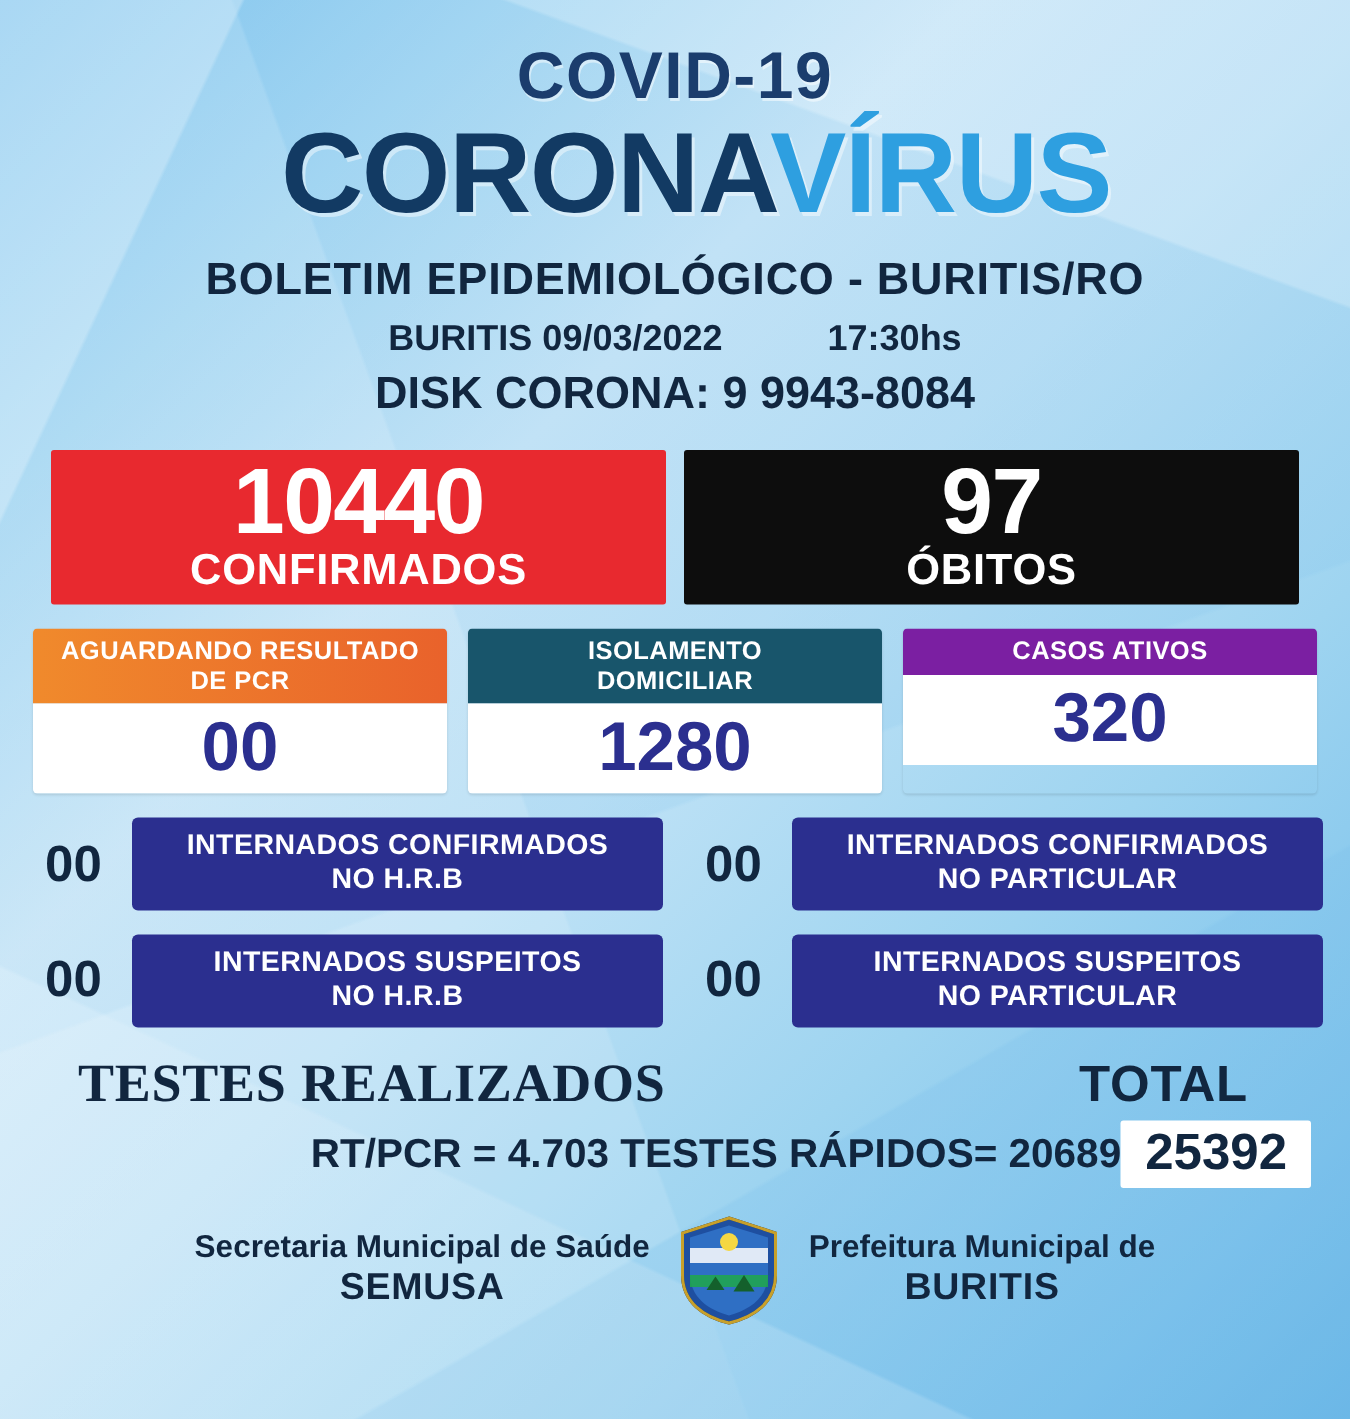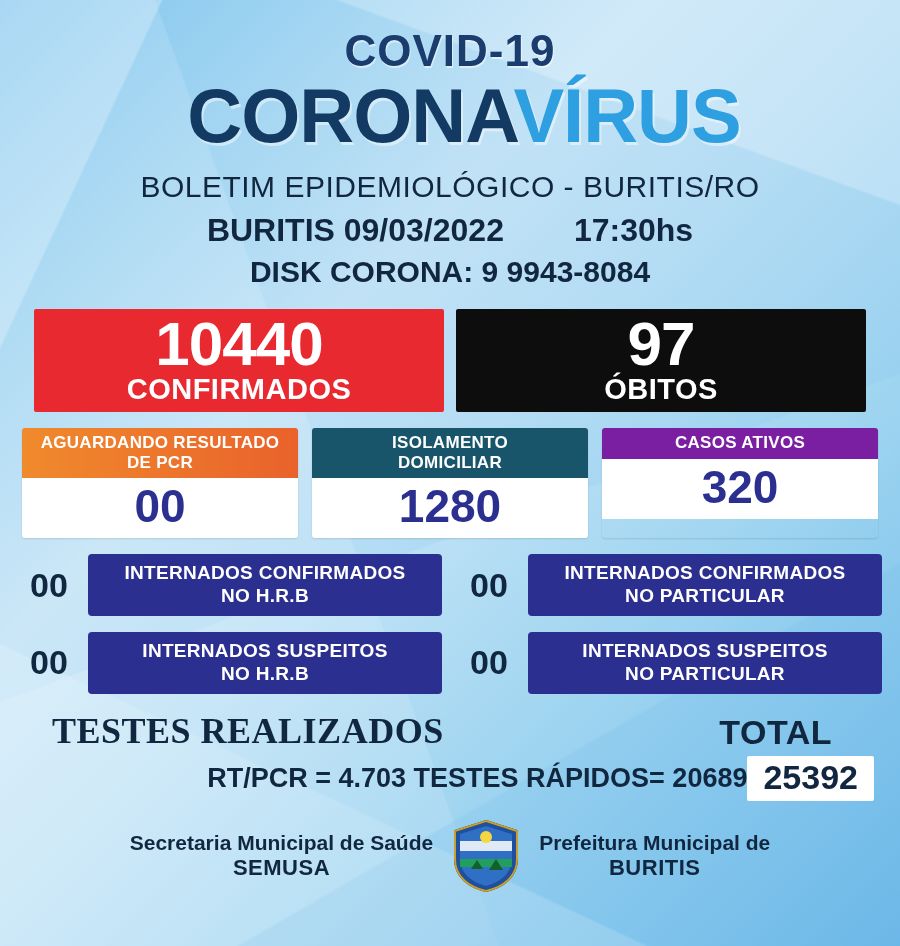--- a/index.html
+++ b/index.html
@@ -55,28 +55,28 @@
     margin-top: 2px;
     letter-spacing: -1px;
     text-shadow: 2px 3px 0 rgba(255,255,255,.45);
     padding-left: 28px;
   }
   .corona-dark { color: #123a63; }
   .corona-light { color: #2e9fe0; }
 
   .boletim {
     font-size: 30px;
-    font-weight: normal;
+    font-weight: bold;
     color: #11263f;
     margin-top: 16px;
     letter-spacing: .5px;
   }
   .city-line {
     margin-top: 8px;
-    font-size: 32px;
+    font-size: 24px;
     font-weight: bold;
     color: #11263f;
     display: flex;
     justify-content: center;
     gap: 70px;
   }
   .disk-line {
     margin-top: 6px;
     font-size: 30px;
     font-weight: bold;
@@ -249,21 +249,21 @@
   }
   .foot-col {
     text-align: center;
     color: #11263f;
   }
   .foot-col .l1 {
     font-size: 21px;
     font-weight: bold;
   }
   .foot-col .l2 {
-    font-size: 22px;
+    font-size: 25px;
     font-weight: bold;
     letter-spacing: .5px;
   }
   .crest {
     width: 70px;
     height: 74px;
     position: relative;
     flex: 0 0 auto;
   }
 </style>

